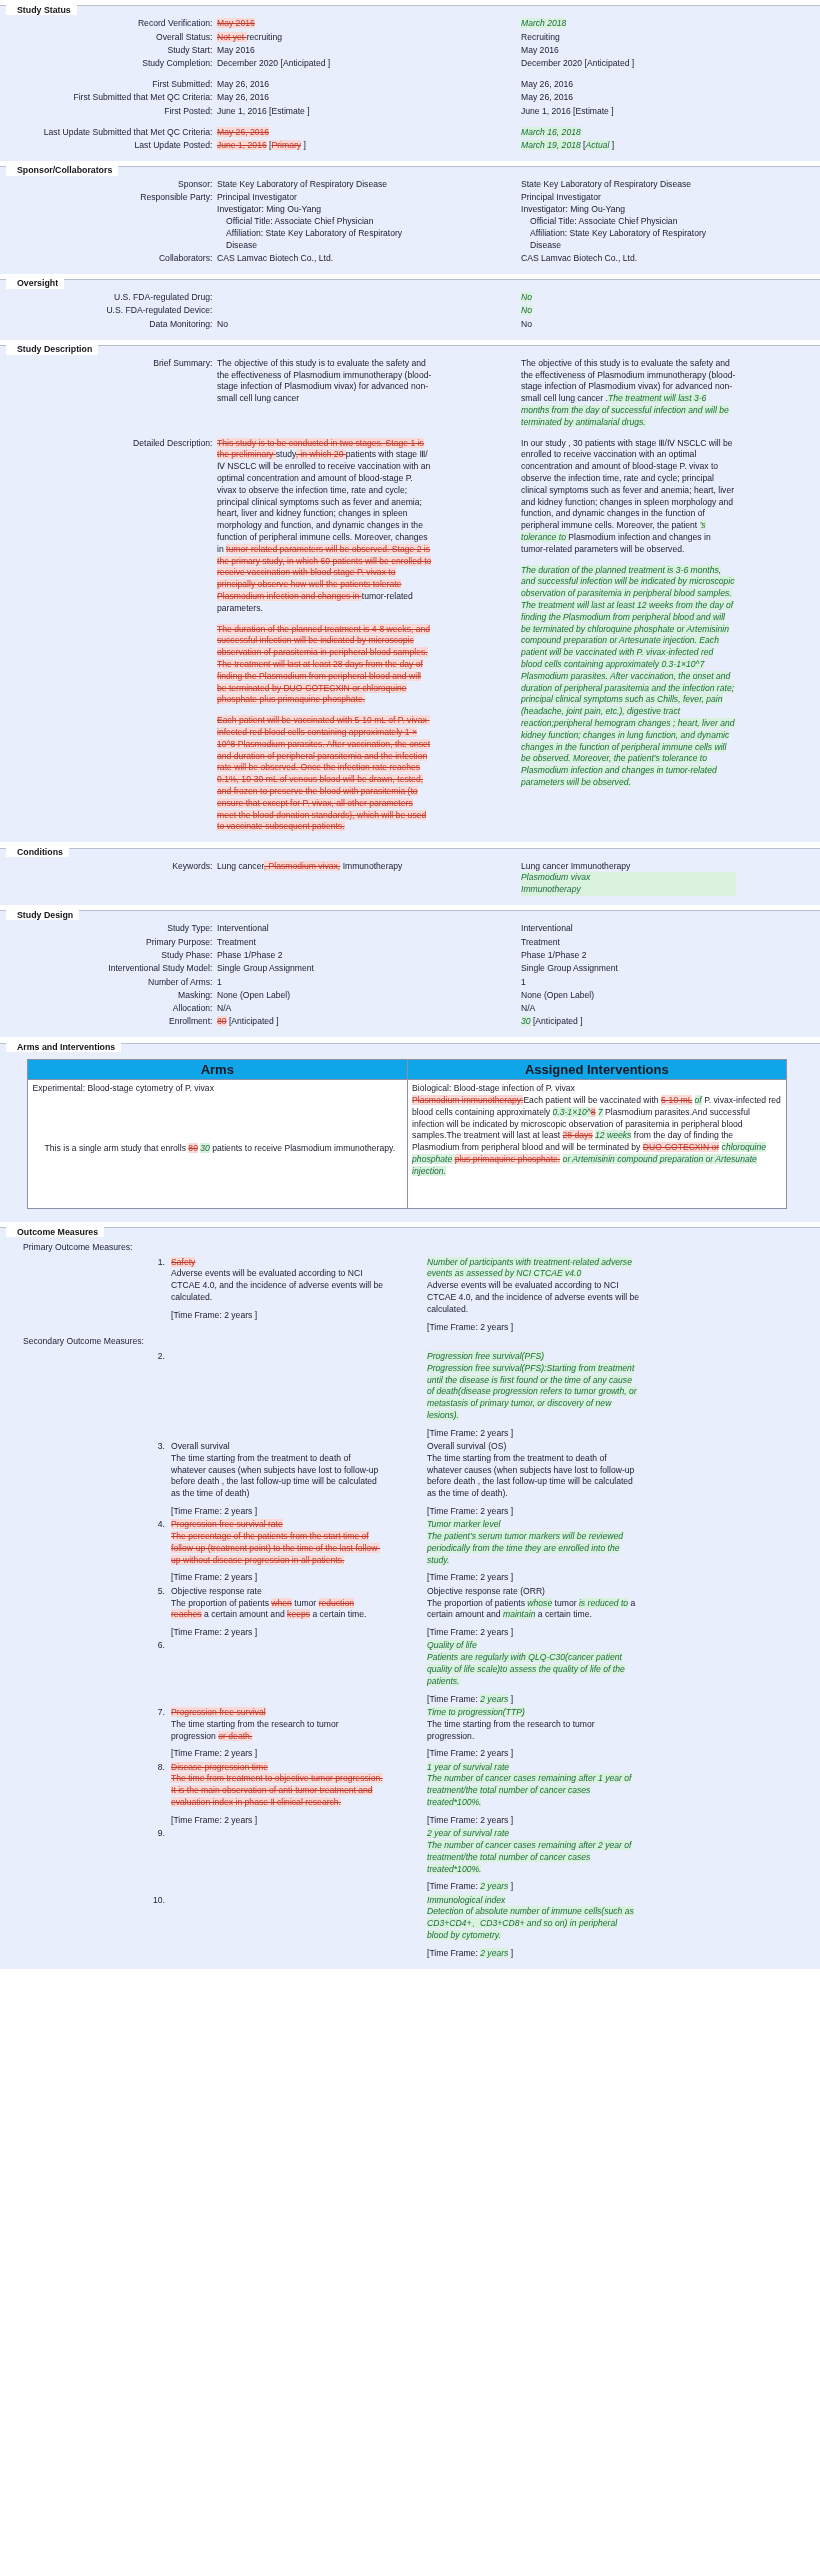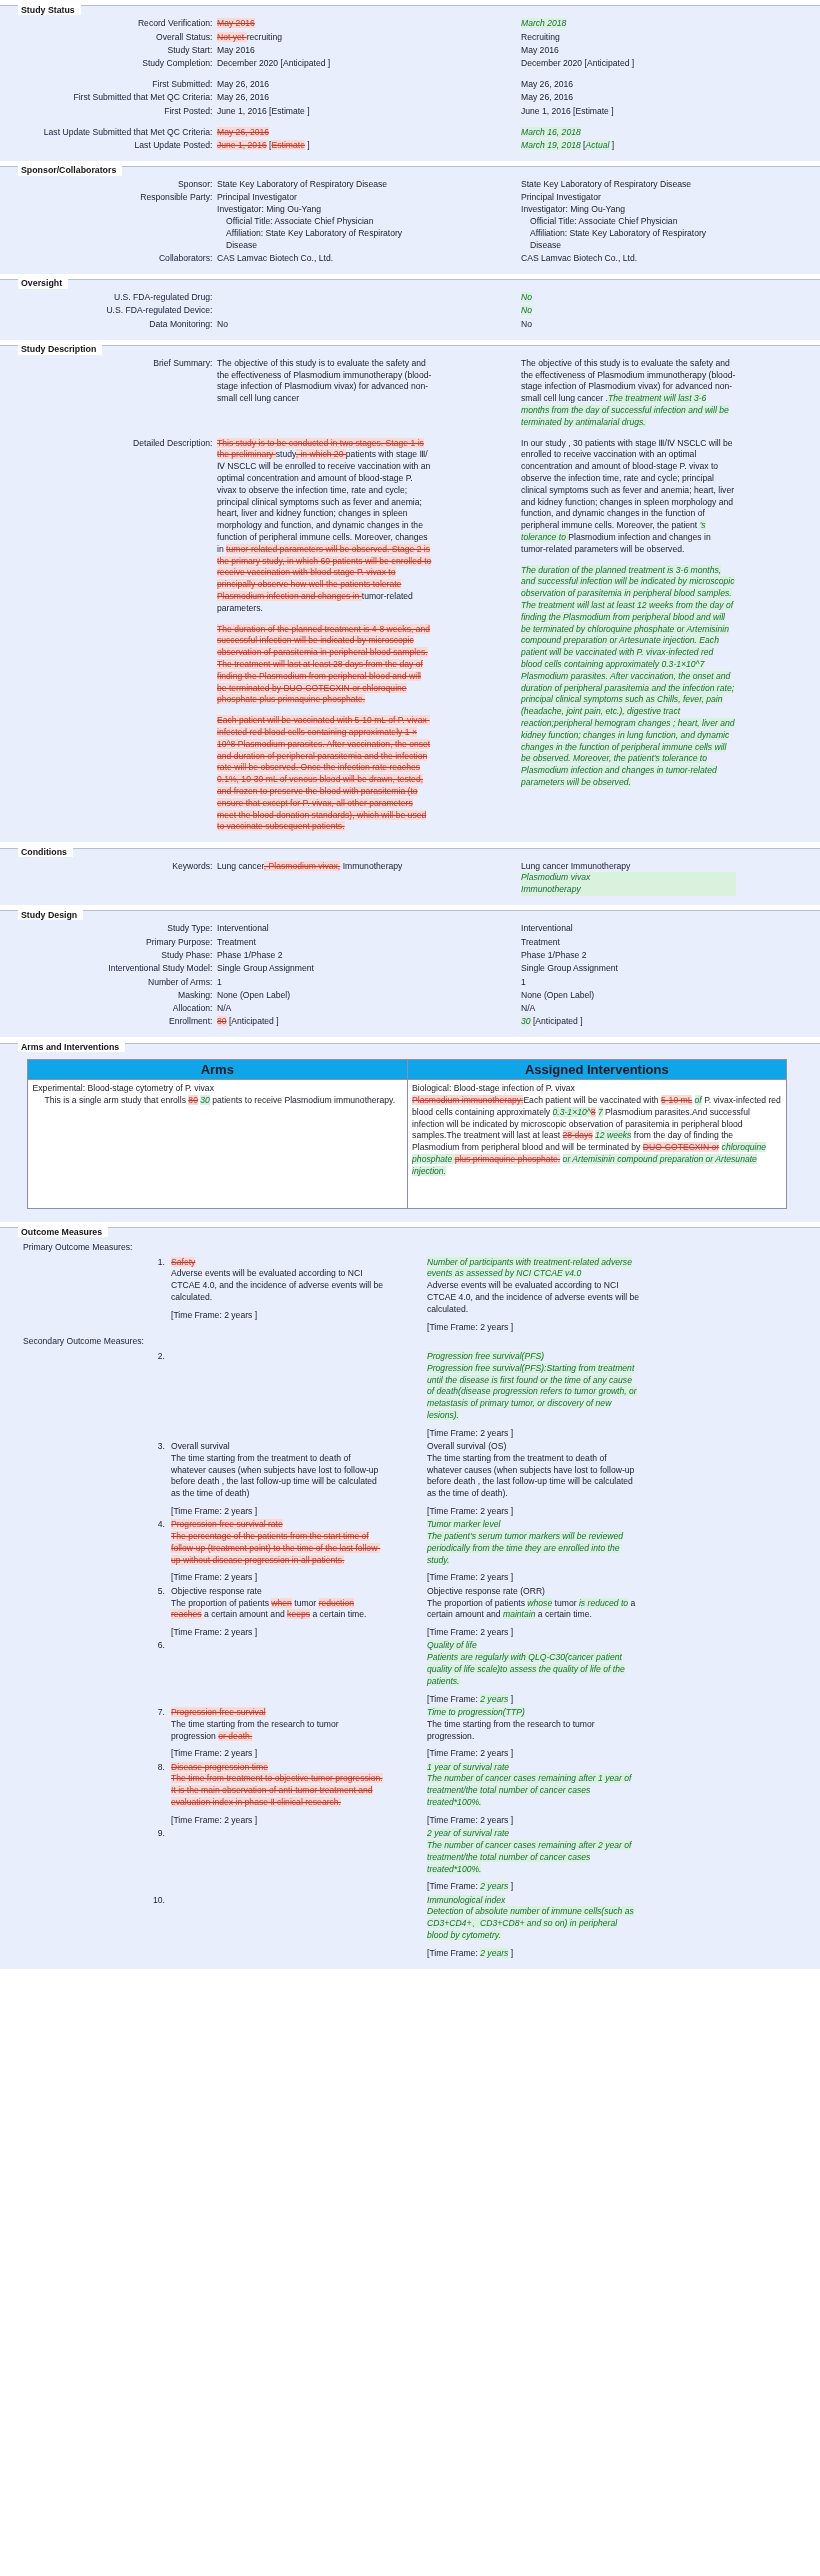--- a/index.html
+++ b/index.html
@@ -12,23 +12,23 @@
     width: 820px;
     font-size: 8.6px;
     color: #1b1b2f;
     -webkit-font-smoothing: antialiased;
   }
   .page { width: 820px; padding: 0 0 7.6px 0; }
 
   
   .section { position: relative; margin: 0 0 4.6px 0; }
   .section-legend {
-    position: absolute; top: -0.8px; left: 18px;
+    position: absolute; top: -0.8px; left: 6px;
     background: #ffffff;
-    padding: 0 6px 0 3px;
+    padding: 0 6px 0 11px;
     font-weight: bold;
     font-size: 8.8px;
     color: #16161d;
     z-index: 3;
     line-height: 10.6px;
   }
   .section-body {
     border-top: 0.8px solid #b9bdd0;
     background: #e8eefb;
     padding: 12px 0 7.6px 0;
@@ -82,21 +82,21 @@
     text-align: center;
     color: #16161d;
   }
   .arms-table td {
     border: 0.8px solid #8d90a8;
     vertical-align: top;
     padding: 3px 4.6px 30px 4.6px;
     line-height: 11.8px;
     width: 50%;
   }
-  .arm-sub { padding-left: 12px; display: block; }
+  .arm-sub { padding-left: 12px; display: block; margin-top: 48px; }
 
   
   .om-head { padding: 1.5px 0 4.6px 23px; color: #22223b; }
   .om-item { display: flex; width: 820px; align-items: flex-start; padding-bottom: 1.5px;}
   .om-num {
     width: 171px; min-width: 171px;
     text-align: right; padding-right: 6px;
     line-height: 11.8px;
   }
   .om-a, .om-b {
@@ -164,21 +164,21 @@
       <div class="spacer-row"></div>
 
       <div class="row">
         <div class="lbl">Last Update Submitted that Met QC Criteria:</div>
         <div class="colA"><span class="del">May 26, 2016</span></div>
         <div class="colB"><span class="ins">March 16, 2018</span></div>
       </div>
 
       <div class="row">
         <div class="lbl">Last Update Posted:</div>
-        <div class="colA"><span class="del">June 1, 2016</span><span> [</span><span class="del">Estimate</span><span> ]</span></div>
+        <div class="colA"><span class="del">June 1, 2016</span><span> [</span><span class="del">Primary</span><span> ]</span></div>
         <div class="colB"><span class="ins">March 19, 2018</span><span> [</span><span class="ins">Actual</span><span> ]</span></div>
       </div>
 
     </div>
   </div>
 
   <div class="section">
     <div class="section-legend">Sponsor/Collaborators</div>
     <div class="section-body">
 

